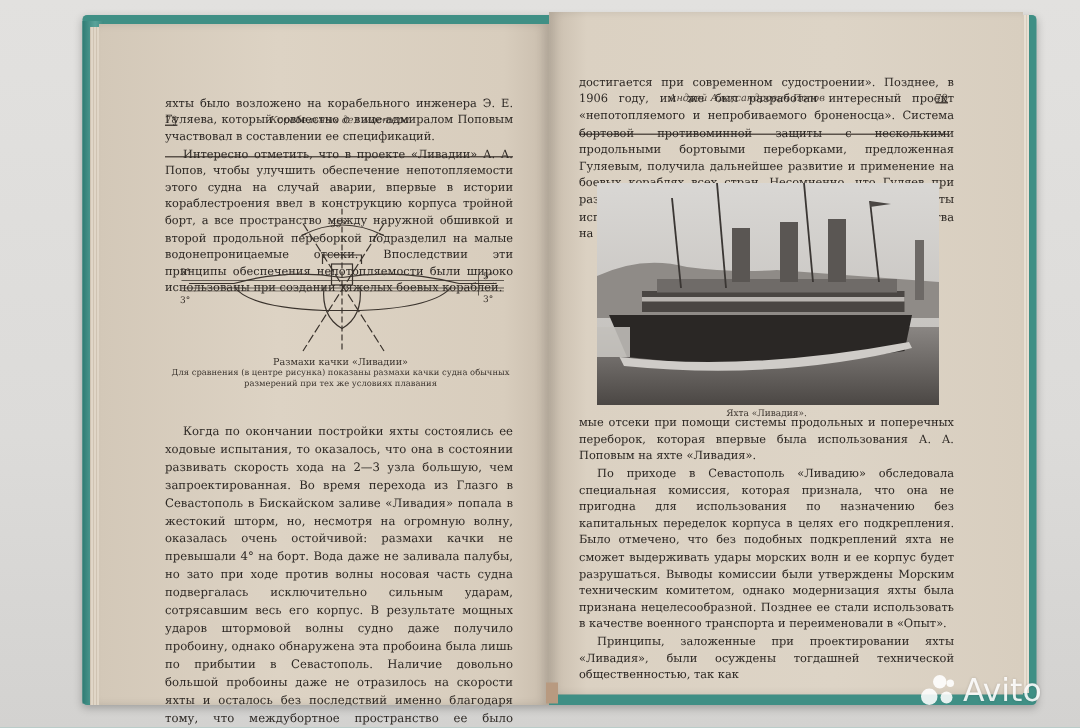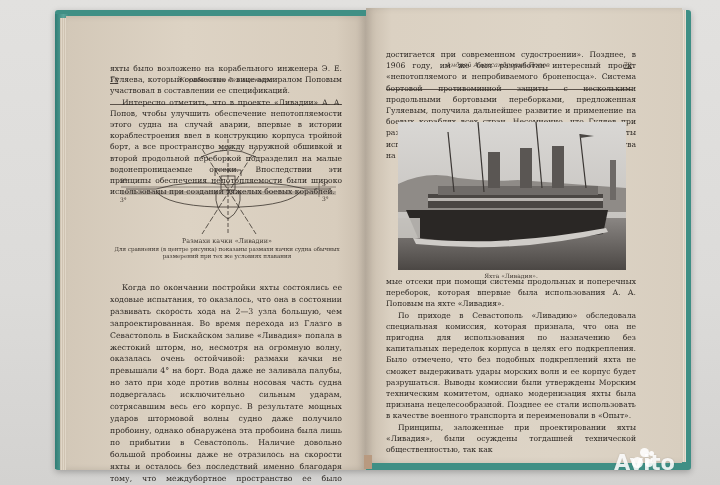--- a/index.html
+++ b/index.html
@@ -62,23 +62,22 @@
   .photo {
     position:absolute; left: 32px; top: 114px; width: 228px; height: 148px;
     background: #8e8a86; overflow: hidden;
   }
   .photo-caption {
     position:absolute; left: 20px; top: 264px; width: 250px; text-align:center;
     font-size: 6px; color:#3b342e;
   }
   .avito {
     position:absolute; left: 614px; top: 447px; height: 26px; display:flex; align-items:center; gap:4px;
-    color: rgba(255,255,255,0.88); font-family: "DejaVu Sans", sans-serif; font-size: 21px; font-weight: bold;
+    color: rgba(255,255,255,0.88); font-family: "DejaVu Sans", sans-serif; font-size: 21px; font-weight: normal;
     text-shadow: 0 0 2px rgba(0,0,0,0.15);
-    flex-direction: column;
   }
   .avito-dots { position:relative; width: 24px; height: 22px; }
   .avito-dots span { position:absolute; border-radius:50%; background: rgba(255,255,255,0.88); }
   .spine-gap { position:absolute; left: 364px; top: 455px; width: 8px; height: 14px; background:#b89a80; }
 </style>
 </head>
 <body>
 
 <div class="cover"></div>
 <div class="cover-left-edge"></div>

